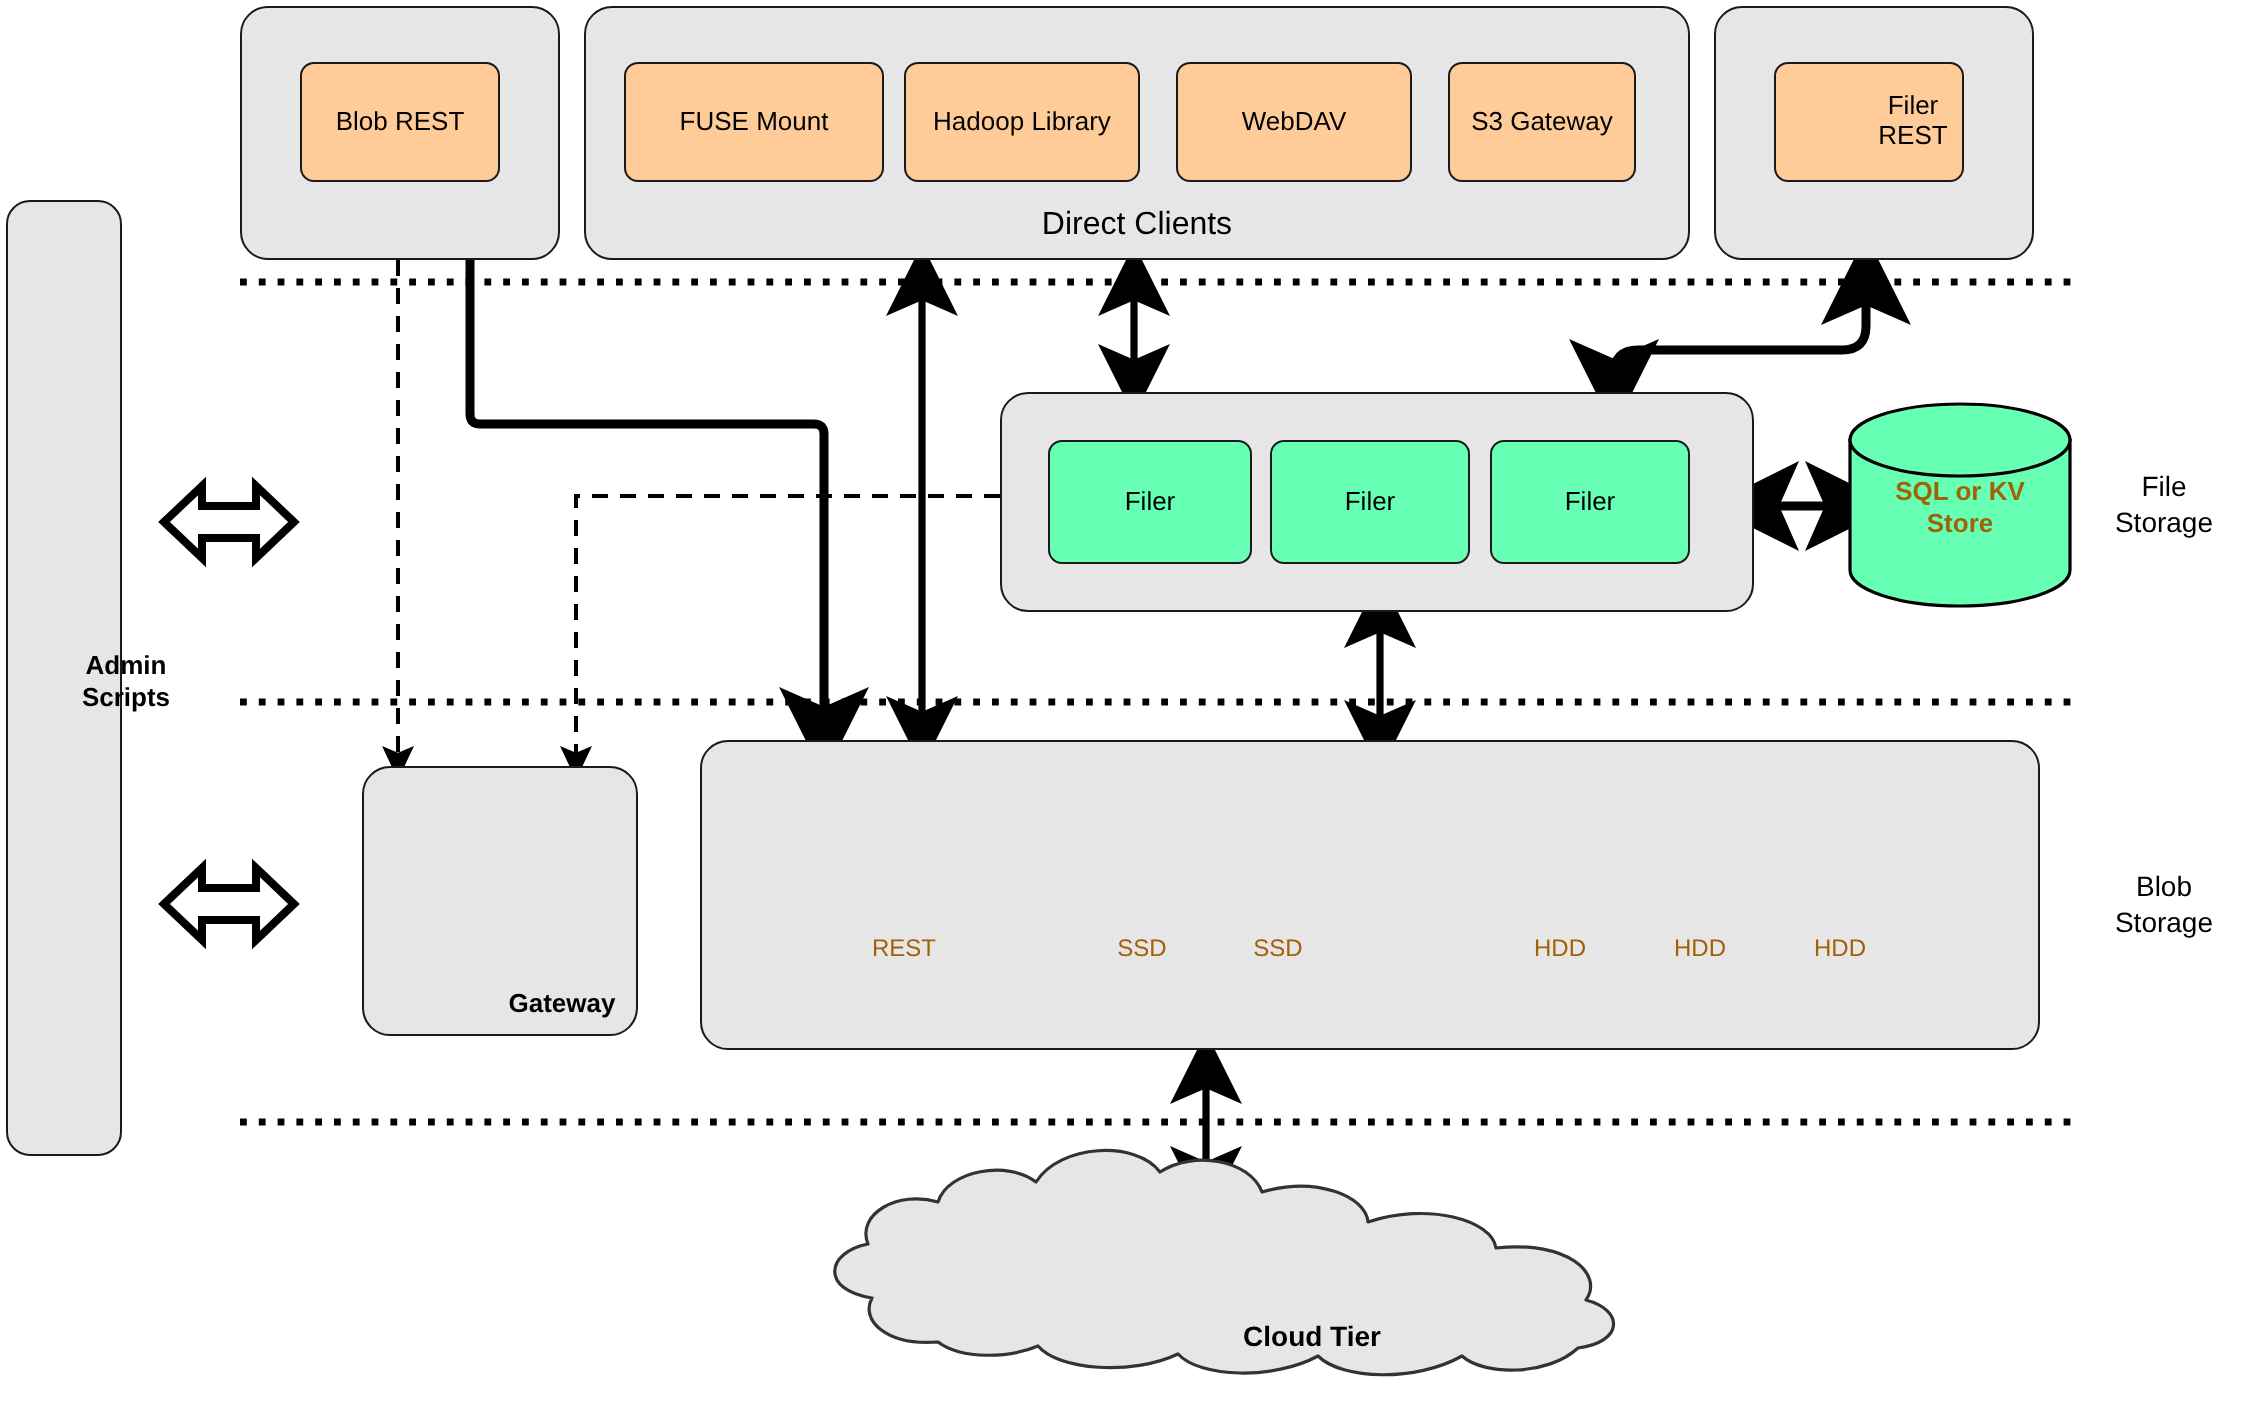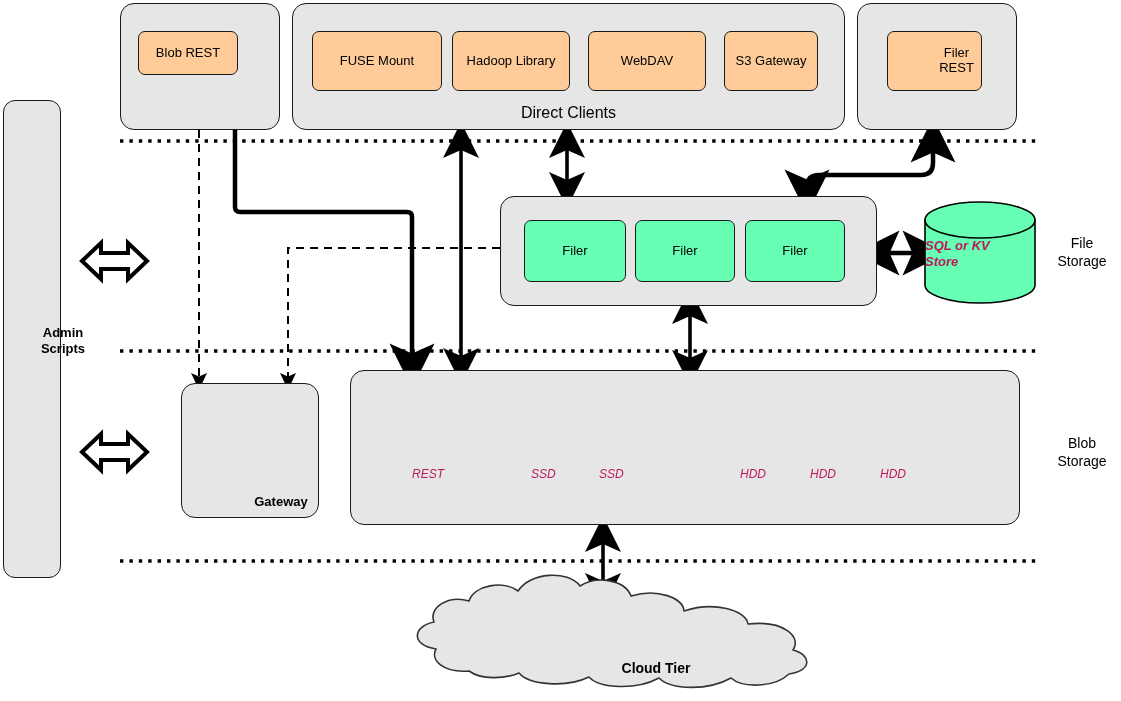--- a/index.html
+++ b/index.html
@@ -72,25 +72,25 @@
     width: 1121px;
     height: 701px;
     overflow: visible;
     pointer-events: none;
   }
   svg.layer.behind { z-index: 0; }
   .group-box, .node, .group-caption, .side-label, .box-label-bold { z-index: 3; }
   .cyl-label {
     position: absolute;
     font-size: 12px;
-    color: #be185d;
+    color: #a16207;
+    text-align: center;
     white-space: nowrap;
     z-index: 4;
     pointer-events: none;
-    font-style: italic;
   }
   .cyl-label.bold { font-weight: bold; font-size: 13px; line-height: 1.2; white-space: pre-line; }
 </style>
 </head>
 <body>
 
 <div id="canvas">
 
   <svg class="layer behind" viewBox="0 0 1121 701">
     <defs>
@@ -195,21 +195,21 @@
                C566,688 529,685 519,673
                C505,679 481,680 469,671 Z" fill="#e6e6e6" stroke="#333333" stroke-width="1.6" stroke-linejoin="round"></path>
     </g>
   </svg>
 
   <div class="group-box" style="left:3px; top:100px; width:58px; height:478px; border-radius:12px;"></div>
   <div class="box-label-bold" style="left:3px; top:325px; width:58px;">Admin
 Scripts</div>
 
   <div class="group-box" style="left:120px; top:3px; width:160px; height:127px;"></div>
-  <div class="node orange" style="left:138px; top:31px; width:100px; height:44px;">Blob REST</div>
+  <div class="node orange" style="left:150px; top:31px; width:100px; height:60px;">Blob REST</div>
 
   <div class="group-box" style="left:292px; top:3px; width:553px; height:127px;"></div>
   <div class="node orange" style="left:312px; top:31px; width:130px; height:60px;">FUSE Mount</div>
   <div class="node orange" style="left:588px; top:31px; width:118px; height:60px;">WebDAV</div>
   <div class="node orange" style="left:452px; top:31px; width:118px; height:60px;">Hadoop Library</div>
   <div class="node orange" style="left:724px; top:31px; width:94px; height:60px;">S3 Gateway</div>
   <div class="group-caption" style="left:292px; top:104px; width:553px;">Direct Clients</div>
 
   <div class="group-box" style="left:857px; top:3px; width:160px; height:127px;"></div>
   <div class="node orange" style="left:887px; top:31px; width:95px; height:60px;padding-left:44px;">Filer REST</div>

